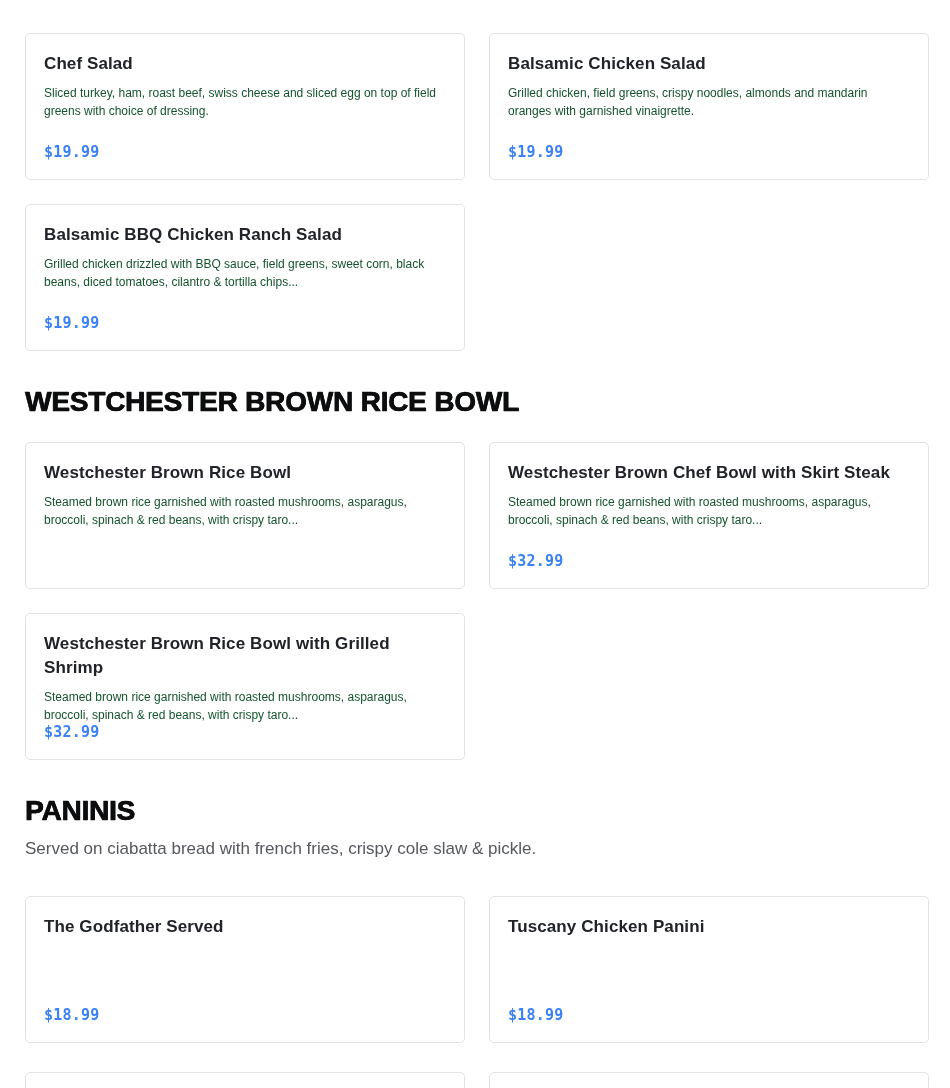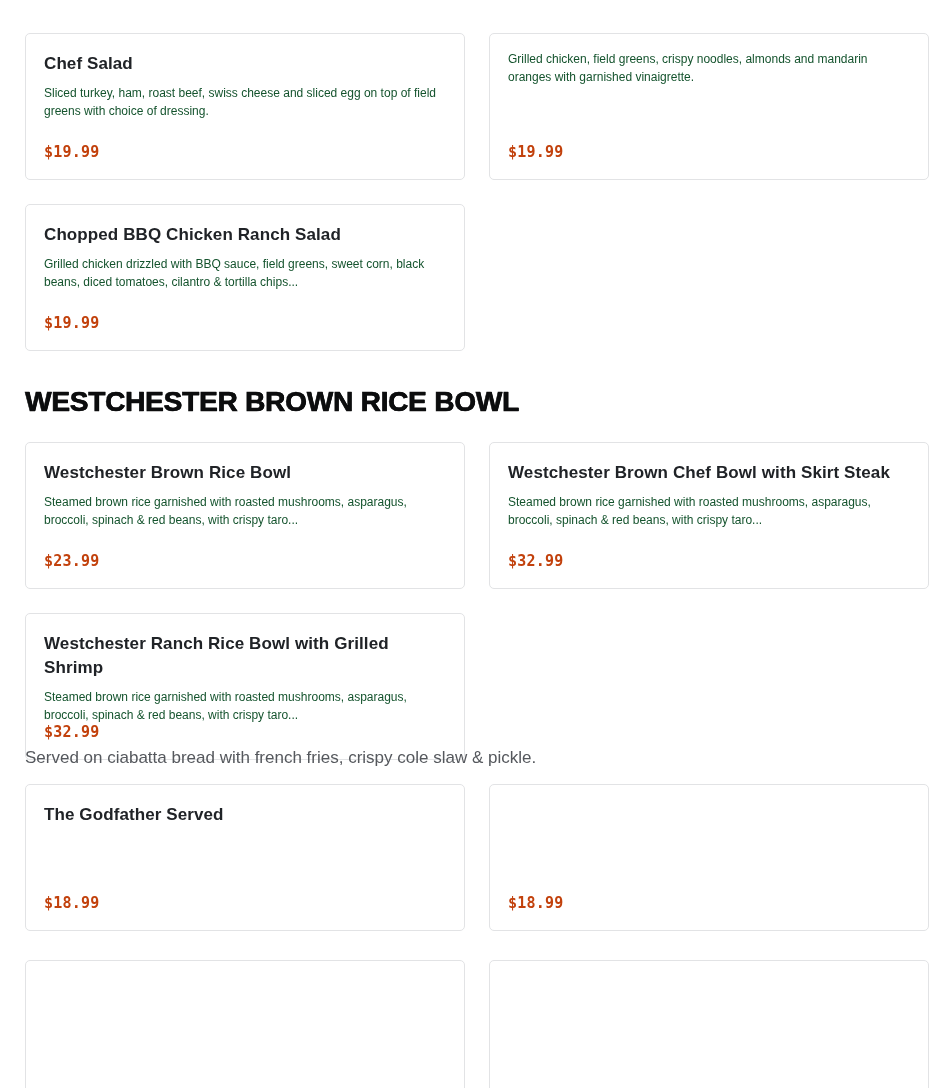--- a/index.html
+++ b/index.html
@@ -51,36 +51,36 @@
     -webkit-box-orient: vertical;
     overflow: hidden;
     max-height: 44px;
   }
   .card-price {
     margin-top: auto;
     font-family: "DejaVu Sans Mono", "Liberation Mono", monospace;
     font-size: 15px;
     font-weight: 700;
     line-height: 20px;
-    color: #c2410c;
+    color: #3b82f6;
     letter-spacing: 0.2px;
   }
   .section-heading {
     margin: 36px 0 25px;
     font-size: 28px;
     line-height: 30px;
     font-weight: 800;
     letter-spacing: -0.2px;
     color: #0c0d0e;
     text-transform: uppercase;
     -webkit-text-stroke: 0.6px currentColor;
     text-shadow: 0.4px 0 0 currentColor;
   }
   .section-subtitle {
-    margin: -12px 0 16px;
+    margin: -12px 0 37px;
     font-size: 17px;
     line-height: 20px;
     color: #55585d;
     font-weight: 400;
   }
   .card-partial {
     
   }
 </style>
 </head>
@@ -91,68 +91,70 @@
   <section>
     <div class="cards-grid">
 
       <article class="card">
         <h3 class="card-title">Chef Salad</h3>
         <p class="card-desc">Sliced turkey, ham, roast beef, swiss cheese and sliced egg on top of field greens with choice of dressing.</p>
         <div class="card-price">$19.99</div>
       </article>
 
       <article class="card">
+        <h3 class="card-title">Balsamic Chicken Salad</h3>
         <p class="card-desc">Grilled chicken, field greens, crispy noodles, almonds and mandarin oranges with garnished vinaigrette.</p>
         <div class="card-price">$19.99</div>
       </article>
 
       <article class="card">
-        <h3 class="card-title">Chopped BBQ Chicken Ranch Salad</h3>
+        <h3 class="card-title">Balsamic BBQ Chicken Ranch Salad</h3>
         <p class="card-desc">Grilled chicken drizzled with BBQ sauce, field greens, sweet corn, black beans, diced tomatoes, cilantro &amp; tortilla chips...</p>
         <div class="card-price">$19.99</div>
       </article>
 
     </div>
   </section>
 
   <section>
     <h2 class="section-heading">WESTCHESTER BROWN RICE BOWL</h2>
     <div class="cards-grid">
 
       <article class="card">
         <h3 class="card-title">Westchester Brown Rice Bowl</h3>
         <p class="card-desc">Steamed brown rice garnished with roasted mushrooms, asparagus, broccoli, spinach &amp; red beans, with crispy taro...</p>
-        <div class="card-price">$23.99</div>
       </article>
 
       <article class="card">
         <h3 class="card-title">Westchester Brown Chef Bowl with Skirt Steak</h3>
         <p class="card-desc">Steamed brown rice garnished with roasted mushrooms, asparagus, broccoli, spinach &amp; red beans, with crispy taro...</p>
         <div class="card-price">$32.99</div>
       </article>
 
       <article class="card">
-        <h3 class="card-title">Westchester Ranch Rice Bowl with Grilled Shrimp</h3>
+        <h3 class="card-title">Westchester Brown Rice Bowl with Grilled Shrimp</h3>
         <p class="card-desc">Steamed brown rice garnished with roasted mushrooms, asparagus, broccoli, spinach &amp; red beans, with crispy taro...</p>
         <div class="card-price">$32.99</div>
       </article>
 
     </div>
   </section>
 
   <section>
+    <h2 class="section-heading">PANINIS</h2>
     <p class="section-subtitle">Served on ciabatta bread with french fries, crispy cole slaw &amp; pickle.</p>
     <div class="cards-grid tight-rows">
 
       <article class="card">
         <h3 class="card-title">The Godfather Served</h3>
         <div class="card-price">$18.99</div>
       </article>
 
       <article class="card">
+        <h3 class="card-title">Tuscany Chicken Panini</h3>
         <div class="card-price">$18.99</div>
       </article>
 
       <article class="card card-partial"></article>
       <article class="card card-partial"></article>
 
     </div>
   </section>
 
 </div>

